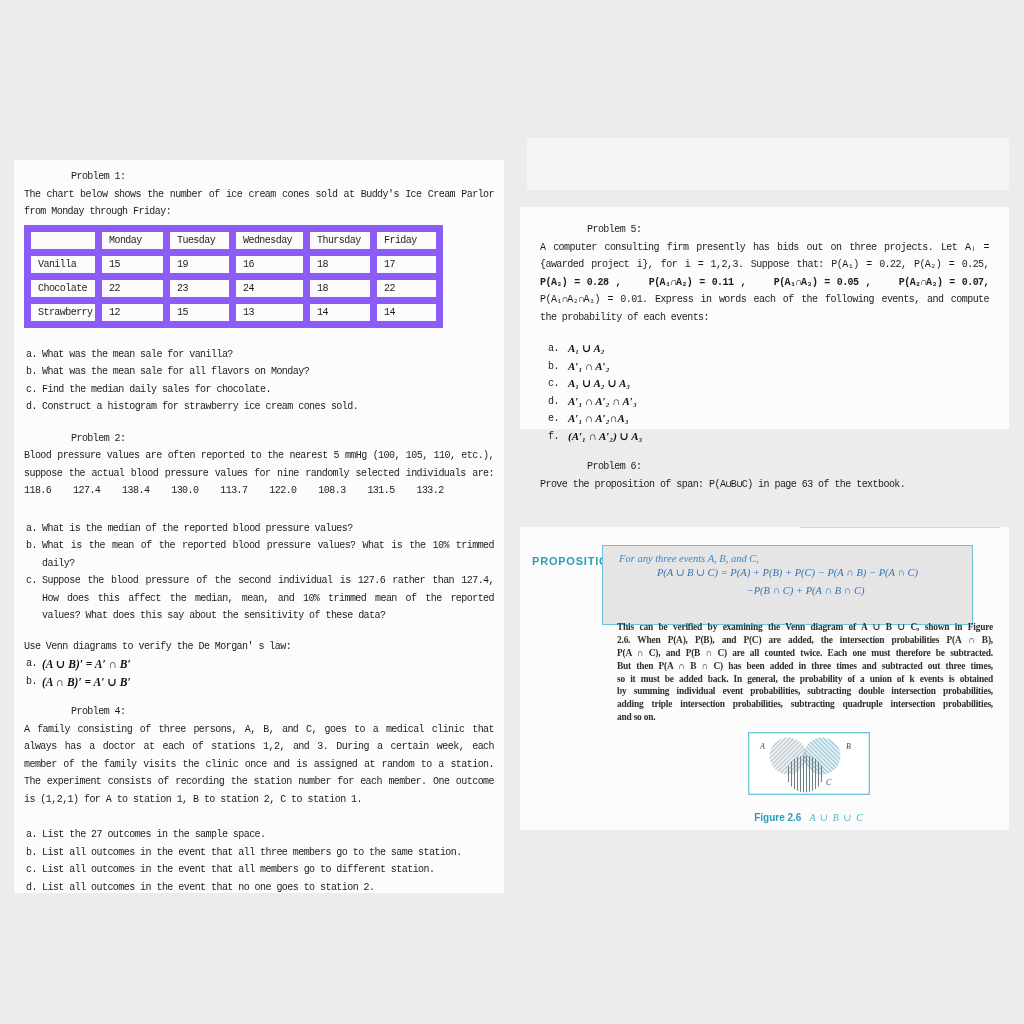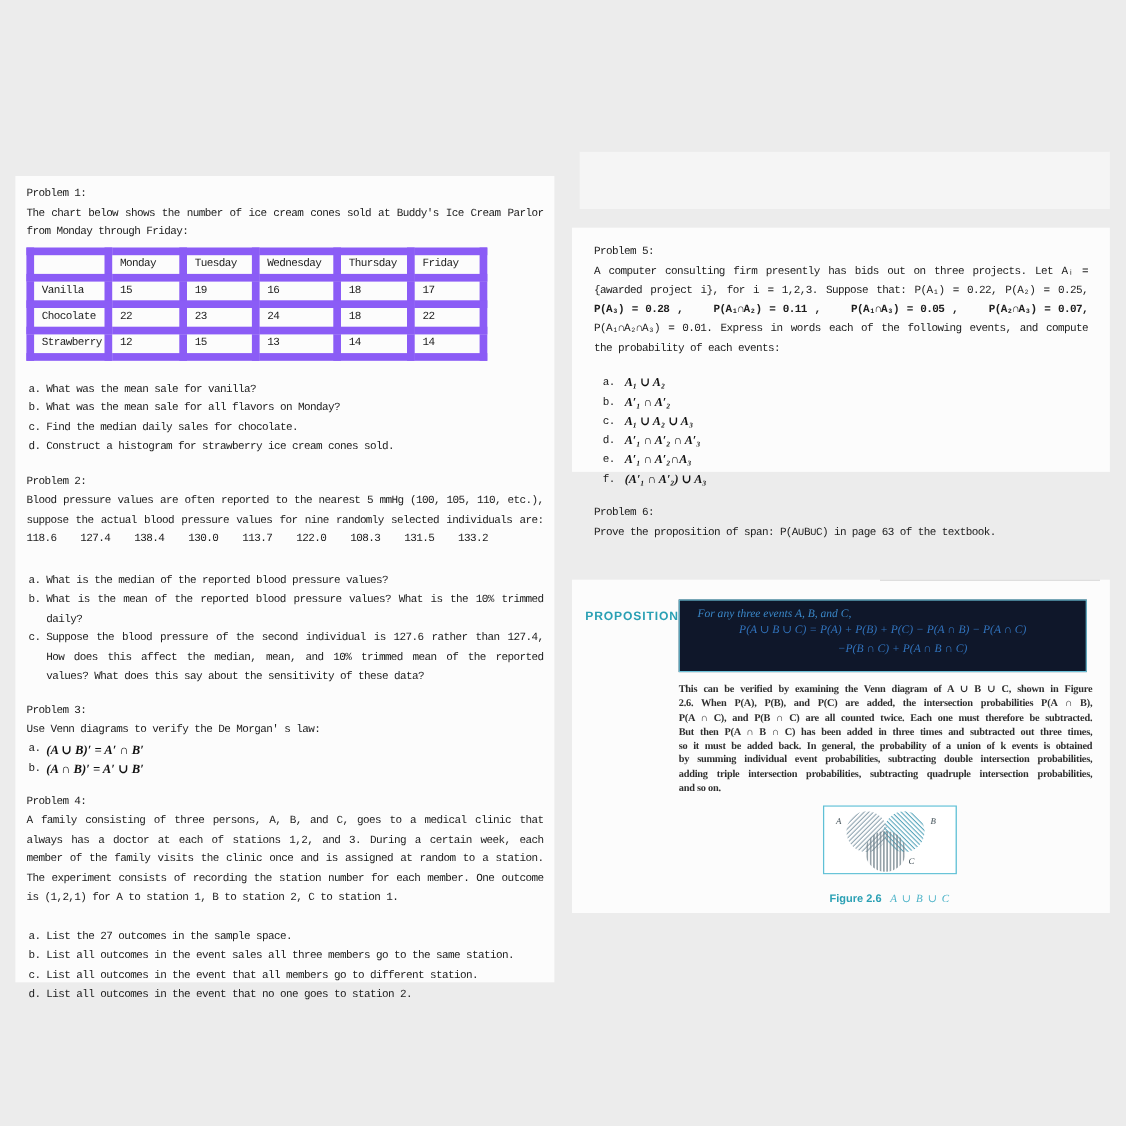--- a/index.html
+++ b/index.html
@@ -12,21 +12,21 @@
   .panel{position:absolute;background:#fcfcfc;}
   #left-panel{left:14px;top:160px;width:490px;height:733px;padding:8px 10px 0;box-sizing:border-box;}
   #right-panel-1{left:520px;top:207px;width:489px;height:222px;padding:14px 20px 0;box-sizing:border-box;}
   #right-panel-2{left:520px;top:527px;width:489px;height:303px;box-sizing:border-box;}
   #top-right-band{position:absolute;left:527px;top:138px;width:482px;height:52px;background:#f5f5f5;}
 
   
   .mono{font-family:"Liberation Mono","DejaVu Sans Mono",monospace;font-size:10px;letter-spacing:-0.55px;color:#1c1c1c;}
   .line{line-height:17.5px;height:17.5px;white-space:pre;overflow:visible;}
   .j{white-space:normal;text-align:justify;text-align-last:justify;}
-  .heading{line-height:17.5px;height:17.5px;}
+  .heading{line-height:17.5px;height:17.5px;margin-left:47px;}
 
   .items{margin-top:18px;}
   .item{display:flex;}
   .item .k{flex:none;width:16px;padding-left:2px;}
   .item .itxt{flex:1;min-width:0;}
 
   
   .pmath{font-family:"Liberation Serif","DejaVu Serif",serif;font-style:italic;font-weight:700;font-size:11.5px;letter-spacing:0;color:#111;}
   .mathline{line-height:18px;height:18px;}
 
@@ -36,21 +36,21 @@
 
   .blk-p2{margin-top:14px;} .items-p2{margin-top:20px;}
   .blk-p3{margin-top:13px;} .blk-p4{margin-top:12px;}
   .items-p5{margin-top:14px;}
   .items-p5 .item .k{width:20px;padding-left:8px;}
   .items-p5 .pmath{font-size:11px;}
   .items-p5 .mathline{line-height:17.5px;height:17.5px;}
   .blk-p6{margin-top:13px;}
   .bold-line{font-weight:700;}
   #prop-label{position:absolute;left:12px;top:28px;font-size:11px;font-weight:700;letter-spacing:0.8px;color:#2aa0b4;}
-  #prop-box{position:absolute;left:97px;top:18px;width:371px;height:66px;background:#0f172a;border:1.4px solid #6cc3da;box-sizing:border-box;}
+  #prop-box{position:absolute;left:82px;top:18px;width:371px;height:80px;background:#e5e5e5;border:1.4px solid #6cc3da;box-sizing:border-box;}
   #prop-box .intro{margin:7px 0 0 16px;font-family:"Liberation Serif","DejaVu Serif",serif;font-style:italic;font-size:10.5px;color:#3a87c8;}
   #prop-box .f{font-family:"Liberation Serif","DejaVu Serif",serif;font-style:italic;font-size:10.5px;color:#3173bd;text-align:center;line-height:18px;}
   #tb-para{position:absolute;left:97px;top:94px;width:376px;}
   .tline{font-family:"Liberation Serif","DejaVu Serif",serif;font-size:9.4px;letter-spacing:-0.2px;color:#2e2e2e;line-height:12.9px;height:12.9px;white-space:pre;font-weight:bold;}
   .tline.j{white-space:normal;}
   #scan-line{position:absolute;left:280px;top:0;width:200px;height:1px;background:#d6d6d6;}
   #venn-box{position:absolute;left:228px;top:205px;}
   #fig-caption{position:absolute;left:188px;top:280px;width:202px;text-align:center;}
   #fig-caption .fb{font-size:10px;font-weight:700;color:#2aa0b4;}
   #fig-caption .ff{font-family:"Liberation Serif","DejaVu Serif",serif;font-style:italic;font-size:10px;color:#4db3c8;margin-left:8px;letter-spacing:1px;}
@@ -153,21 +153,20 @@
       <span class="k line">c.</span>
       <span class="itxt">
         <div class="line j">Suppose the blood pressure of the second individual is 127.6 rather than 127.4,</div>
         <div class="line j">How does this affect the median, mean, and 10% trimmed mean of the reported</div>
         <div class="line">values? What does this say about the sensitivity of these data?</div>
       </span>
     </div>
   </div>
 
   <div class="blk-p3">
-    <div class="heading">Problem 3:</div>
     <div class="line">Use Venn diagrams to verify the De Morgan' s law:</div>
     <div class="item">
       <span class="k mathline">a.</span>
       <span class="itxt mathline pmath">(A ∪ B)′ = A′ ∩ B′</span>
     </div>
     <div class="item">
       <span class="k mathline">b.</span>
       <span class="itxt mathline pmath">(A ∩ B)′ = A′ ∪ B′</span>
     </div>
   </div>
@@ -181,21 +180,21 @@
     <div class="line">is (1,2,1) for A to station 1, B to station 2, C to station 1.</div>
   </div>
 
   <div class="items">
     <div class="item">
       <span class="k line">a.</span>
       <span class="itxt line">List the 27 outcomes in the sample space.</span>
     </div>
     <div class="item">
       <span class="k line">b.</span>
-      <span class="itxt line">List all outcomes in the event sales all three members go to the same station.</span>
+      <span class="itxt line">List all outcomes in the event that all three members go to the same station.</span>
     </div>
     <div class="item">
       <span class="k line">c.</span>
       <span class="itxt line">List all outcomes in the event that all members go to different station.</span>
     </div>
     <div class="item">
       <span class="k line">d.</span>
       <span class="itxt line">List all outcomes in the event that no one goes to station 2.</span>
     </div>
   </div>

